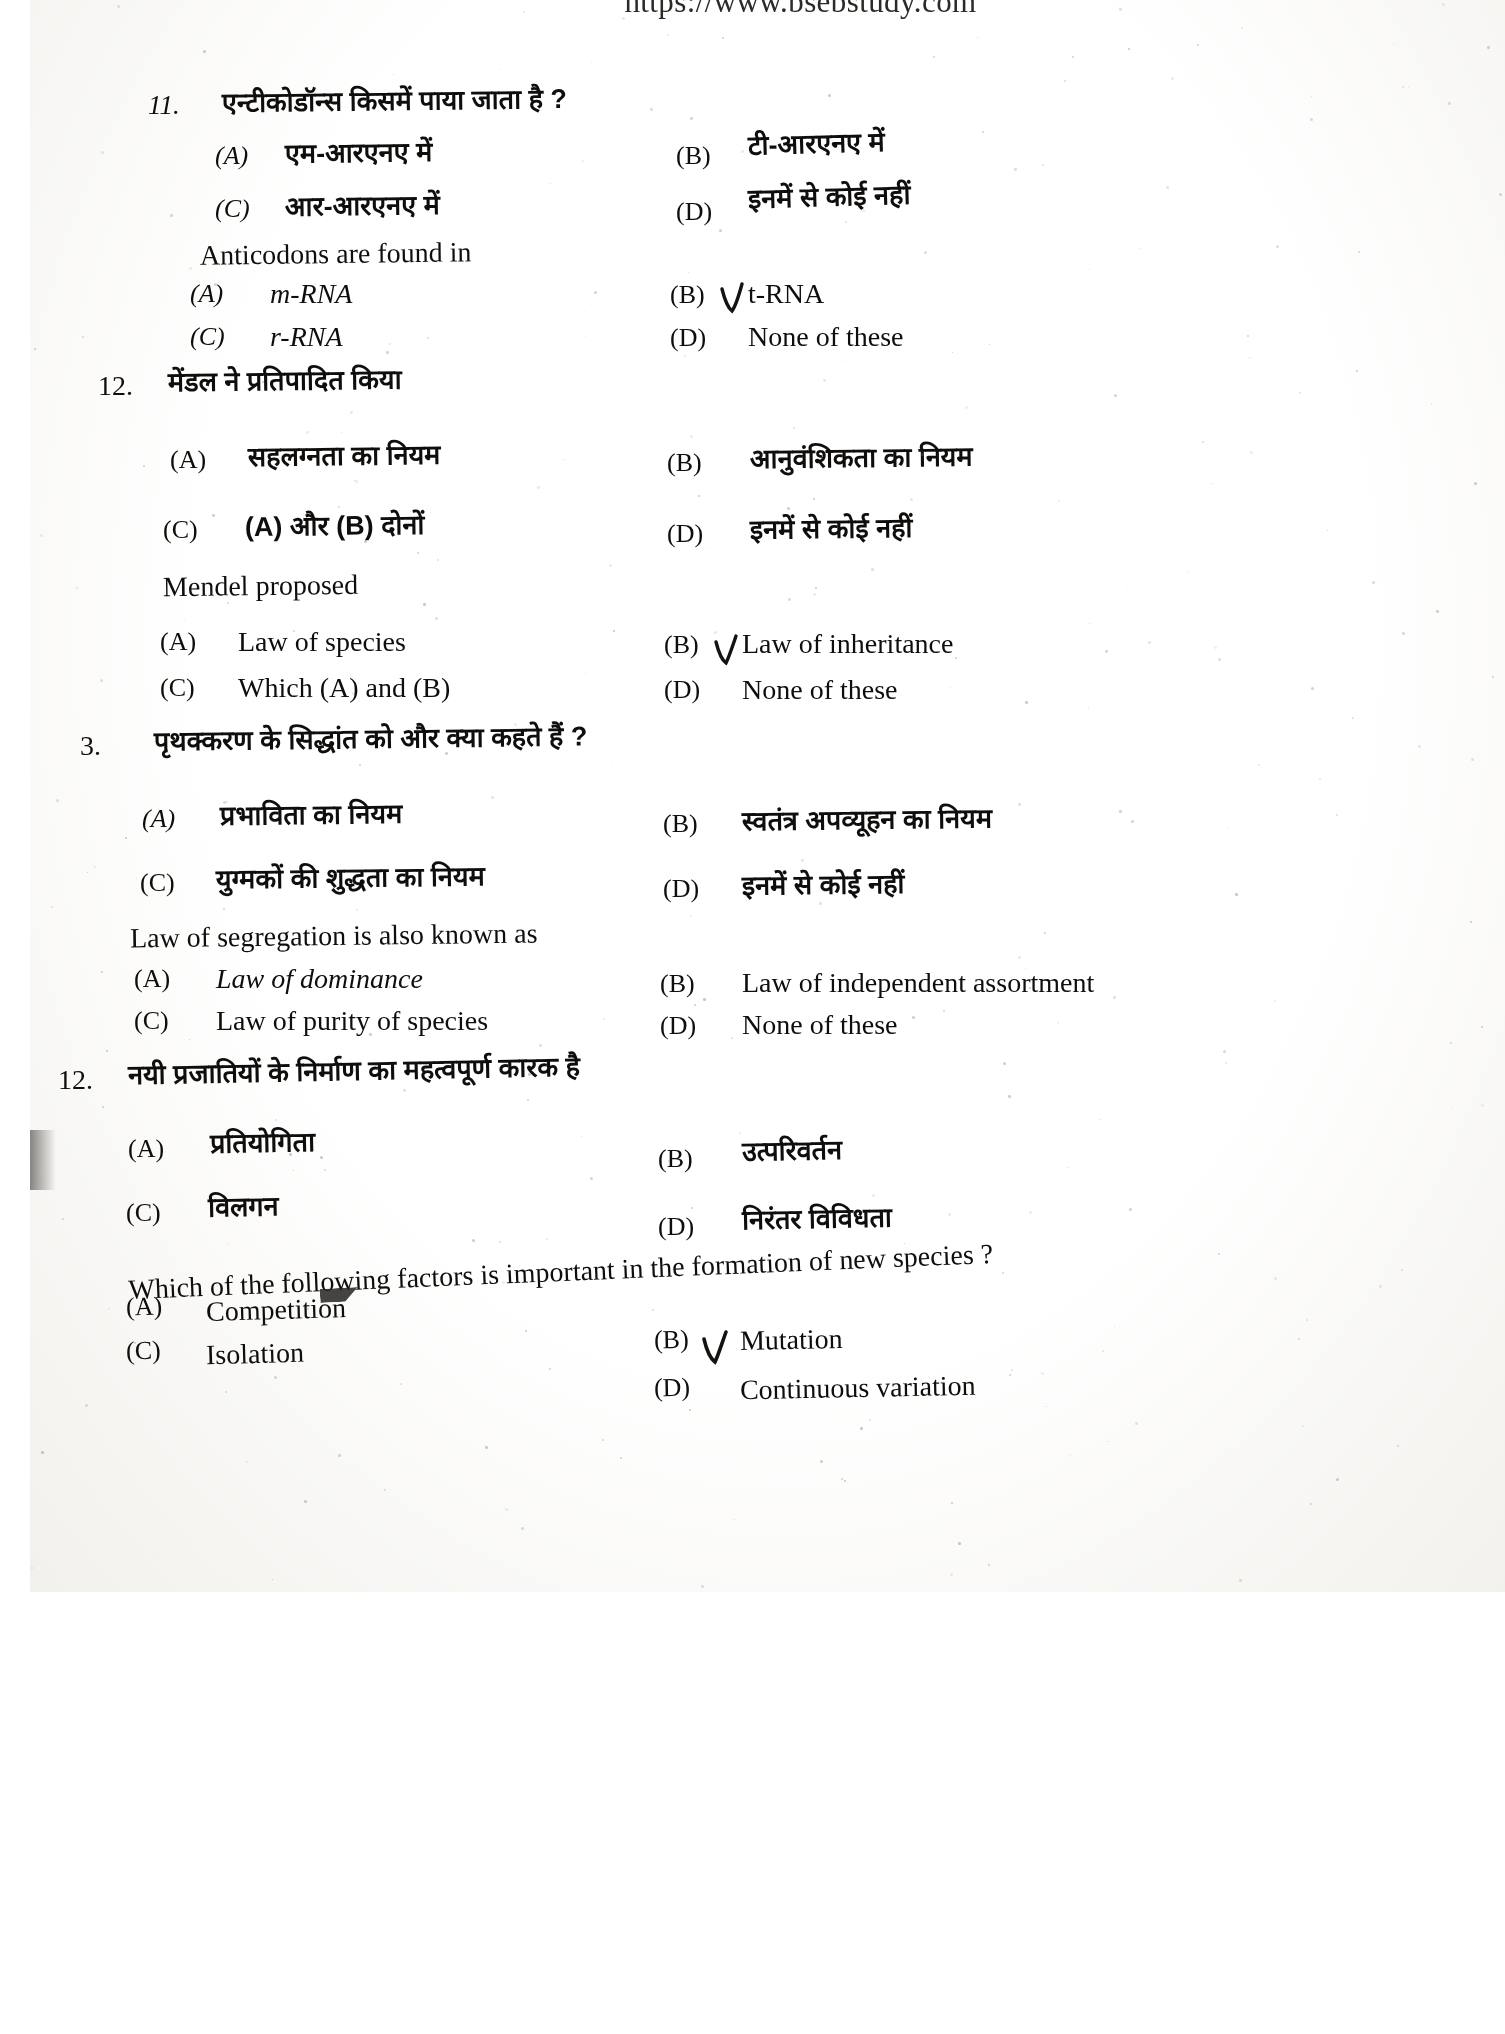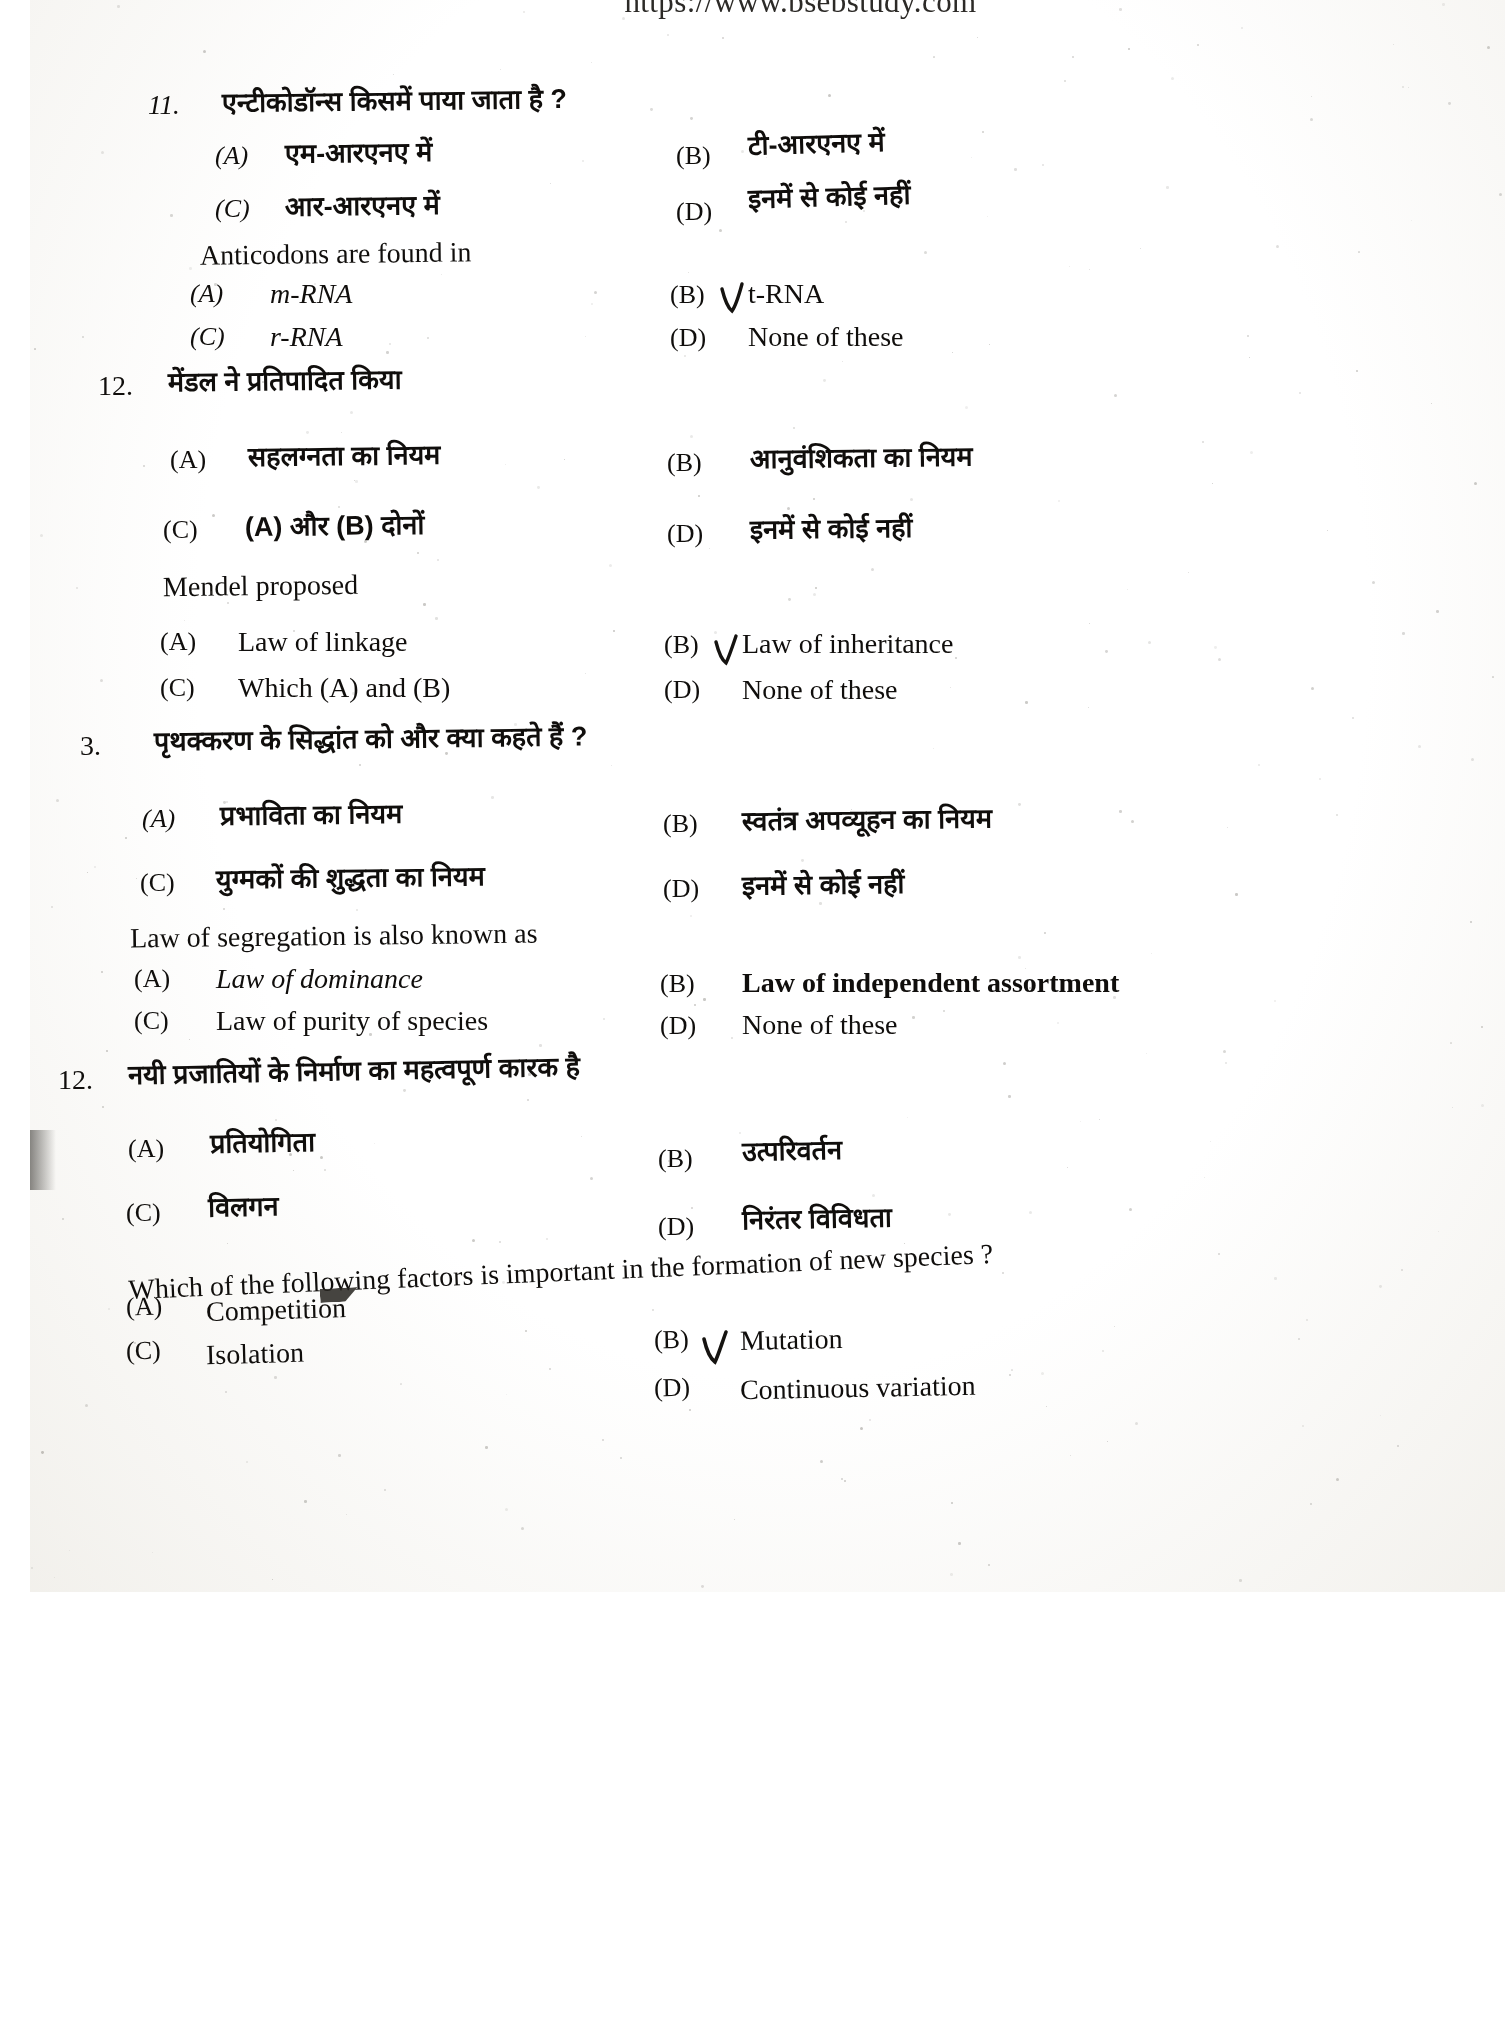--- a/index.html
+++ b/index.html
@@ -228,21 +228,21 @@
 
   <div class="t opt-lbl" style="left:133px; top:517px;">(C)</div>
   <div class="t hin sk1" style="left:215px; top:513px;">(A) और (B) दोनों</div>
 
   <div class="t opt-lbl" style="left:637px; top:521px;">(D)</div>
   <div class="t hin sk1" style="left:720px; top:516px;">इनमें से कोई नहीं</div>
 
   <div class="t eng sk1" style="left:133px; top:572px;">Mendel proposed</div>
 
   <div class="t opt-lbl" style="left:130px; top:629px;">(A)</div>
-  <div class="t eng" style="left:208px; top:628px;">Law of linkage</div>
+  <div class="t eng" style="left:208px; top:628px;">Law of species</div>
 
   <div class="t opt-lbl" style="left:634px; top:632px;">(B)</div>
   <div class="tick" style="left:683px; top:632px;">
     <svg width="26" height="34" viewBox="0 0 26 34">
         <path d="M3 10 C6 22, 9 28, 13 31 C16 25, 20 13, 23 4" fill="none" stroke="#151310" stroke-width="3.4" stroke-linecap="round"></path>
       </svg>
   </div>
   <div class="t eng" style="left:712px; top:630px;">Law of inheritance</div>
 
   <div class="t opt-lbl" style="left:130px; top:675px;">(C)</div>
@@ -265,21 +265,21 @@
 
   <div class="t opt-lbl" style="left:633px; top:876px;">(D)</div>
   <div class="t hin sk1" style="left:712px; top:872px;">इनमें से कोई नहीं</div>
 
   <div class="t eng sk1" style="left:100px; top:922px;">Law of segregation is also known as</div>
 
   <div class="t opt-lbl" style="left:104px; top:966px;">(A)</div>
   <div class="t eng" style="left:186px; top:965px;font-style:italic;">Law of dominance</div>
 
   <div class="t opt-lbl" style="left:630px; top:971px;">(B)</div>
-  <div class="t eng" style="left:712px; top:969px;font-weight:bold;">Law of independent assortment</div>
+  <div class="t eng" style="left:712px; top:969px;">Law of independent assortment</div>
 
   <div class="t opt-lbl" style="left:104px; top:1008px;">(C)</div>
   <div class="t eng" style="left:186px; top:1007px;">Law of purity of species</div>
 
   <div class="t opt-lbl" style="left:630px; top:1013px;">(D)</div>
   <div class="t eng" style="left:712px; top:1011px;">None of these</div>
 
   <div class="t qnum up" style="left:28px; top:1066px;">12.</div>
   <div class="t hin sk2" style="left:98px; top:1058px;">नयी प्रजातियों के निर्माण का महत्वपूर्ण कारक है</div>
 

